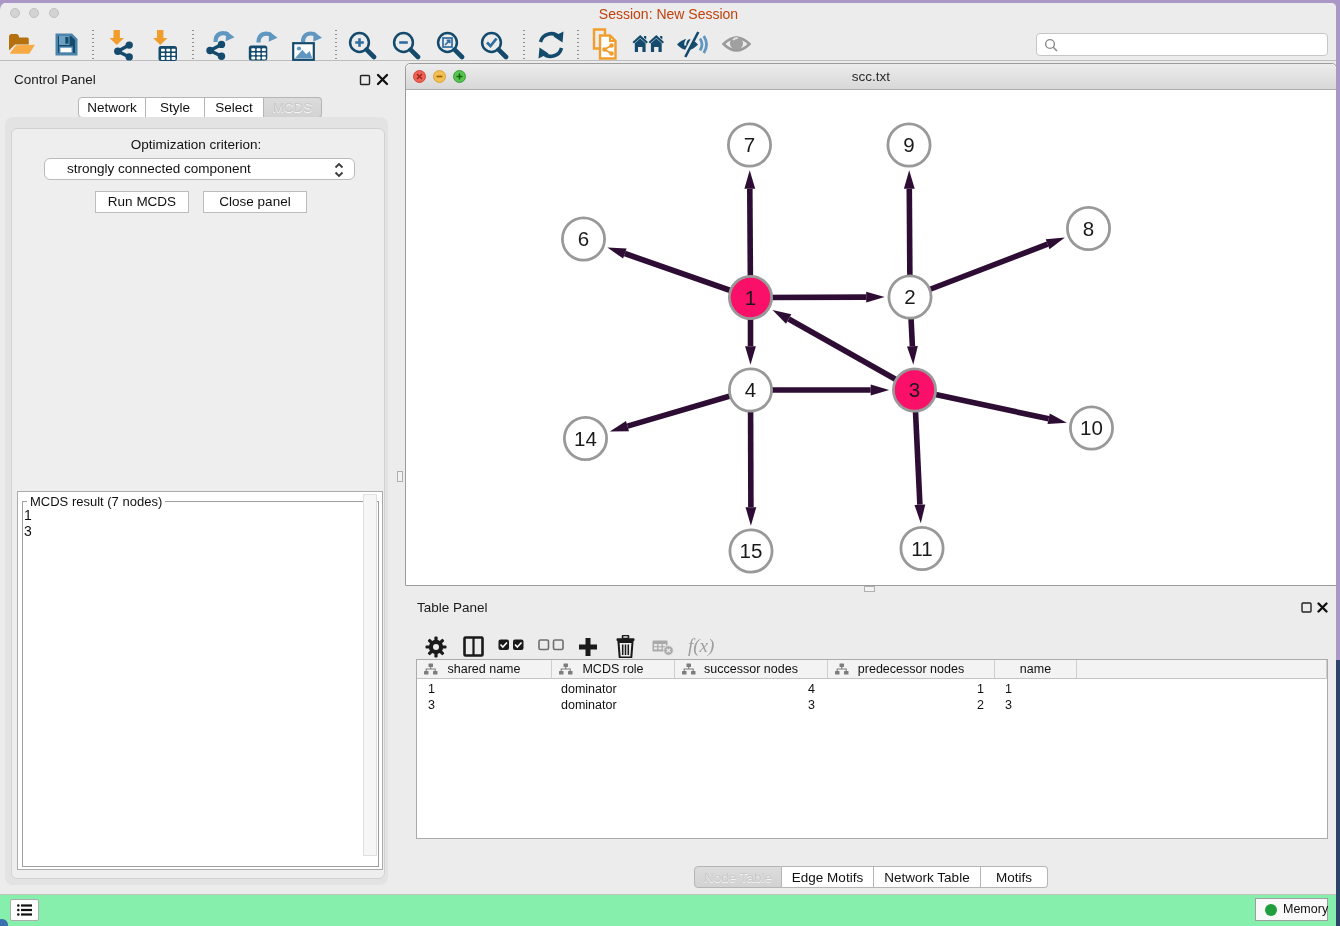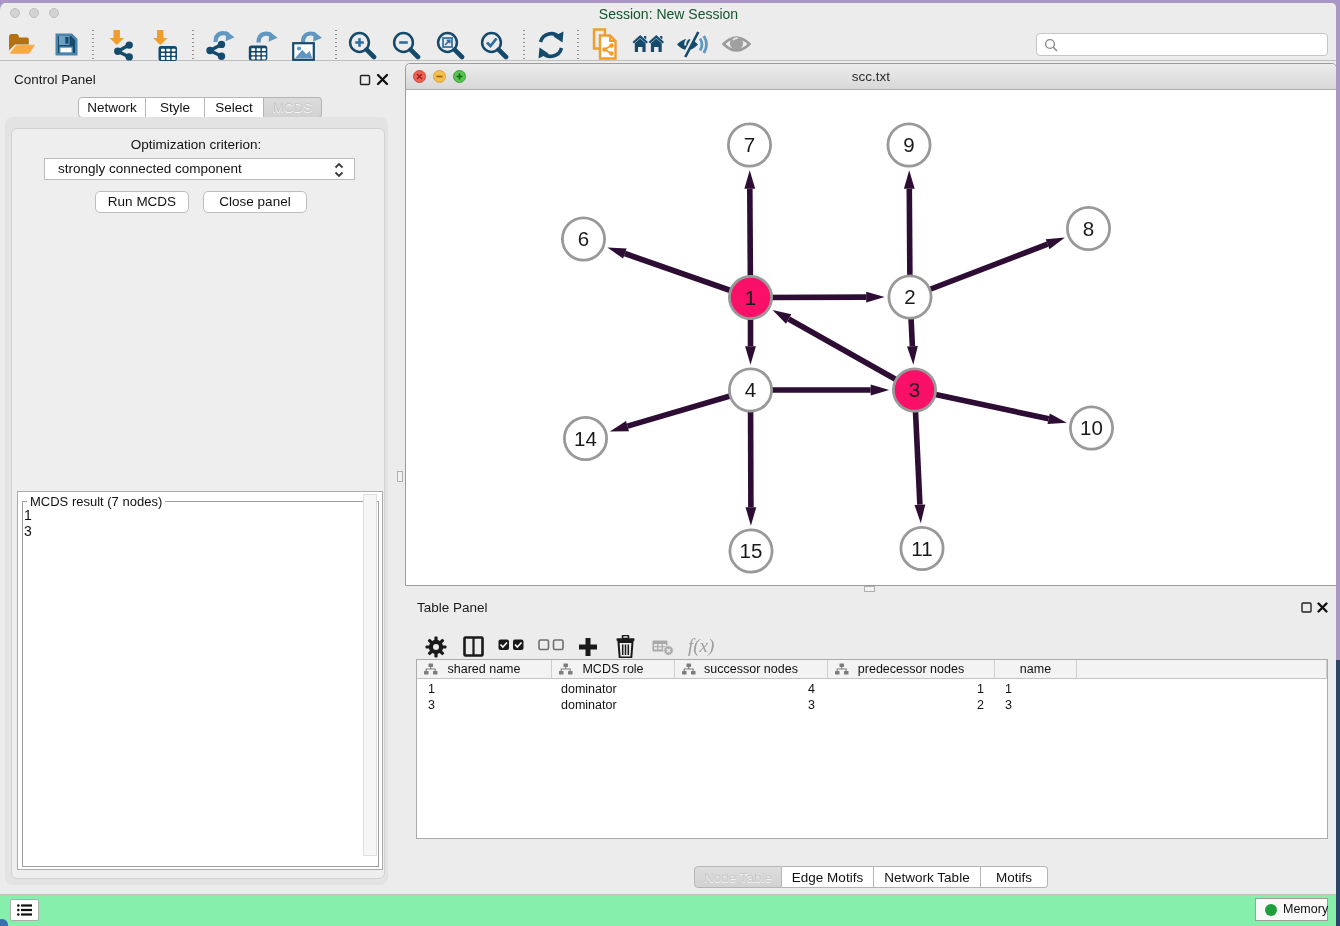--- a/index.html
+++ b/index.html
@@ -3,39 +3,39 @@
 *{margin:0;padding:0;box-sizing:border-box}
 html,body{width:1340px;height:926px;overflow:hidden}
 body{font-family:"Liberation Sans",sans-serif;background:#ab97c5;position:relative}
 .abs{position:absolute}
 #win{position:absolute;left:0;top:2px;width:1337px;height:924px;background:#ececec;border-radius:8px 8px 0 0}
 #rightstrip{position:absolute;right:0;top:0;width:4px;height:660px;background:#ab97c5}
 #rightstrip2{position:absolute;right:0;top:660px;width:4px;height:266px;background:#2c4468}
 
 #titlebar{position:absolute;left:0;top:0;width:1337px;height:25px}
 .tl{position:absolute;width:10px;height:10px;border-radius:50%;background:#d3d3d3;border:1px solid #c0c0c0;top:6px}
-#title{position:absolute;top:4px;left:0;width:100%;text-align:center;font-size:14px;color:#14532d}
+#title{position:absolute;top:4px;left:0;width:100%;text-align:center;font-size:14px;color:#c2410c}
 
 #toolbar{position:absolute;left:0;top:25px;width:1337px;height:34px;border-bottom:1px solid #bdbdbd}
 .sep{position:absolute;top:3px;height:29px;width:2px;background:repeating-linear-gradient(to bottom,#8f8f8f 0,#8f8f8f 1.5px,transparent 1.5px,transparent 4px)}
 .ticon{position:absolute;top:30px}
 #search{position:absolute;left:1036px;top:33px;width:292px;height:23px;background:#fff;border:1px solid #c6c6c6;border-radius:4px}
 
 #cpanel{position:absolute;left:0;top:60px;width:392px;height:832px;background:#ececec}
 #cphead{position:absolute;left:14px;top:10px;font-size:13.5px;color:#1a1a1a}
 .tabs{position:absolute;display:flex;font-size:13.5px}
 .tab{height:21px;line-height:20px;text-align:center;background:#fff;border:1px solid #b5b5b5;border-left:none;color:#111}
 .tab.first{border-left:1px solid #b5b5b5;border-radius:4px 0 0 4px}
 .tab.last{border-radius:0 4px 4px 0}
 .tab.sel{background:linear-gradient(#dcdcdc,#d2d2d2);color:#c9c9c9;text-shadow:0 1px 0 #f5f5f5}
 #tabpage{position:absolute;left:5px;top:55px;width:383px;height:768px;background:#e3e3e3;border-radius:8px}
 #tabinner{position:absolute;left:11px;top:66px;width:374px;height:751px;background:#eeeeee;border:1px solid #d2d2d2;border-radius:6px}
 #optlabel{position:absolute;left:0;top:75px;width:392px;text-align:center;font-size:13.5px;color:#111}
-#selbox{position:absolute;left:44px;top:96px;width:311px;height:22px;background:#fff;border:1px solid #bbb;border-radius:0;font-size:13.5px;color:#111;line-height:20px;padding-left:13px}
-.btn{position:absolute;top:129px;height:22px;background:#fff;border:1px solid #bdbdbd;border-radius:5px;font-size:13.5px;color:#111;text-align:center;line-height:20px}
+#selbox{position:absolute;left:44px;top:96px;width:311px;height:22px;background:#fff;border:1px solid #bbb;border-radius:6px;font-size:13.5px;color:#111;line-height:20px;padding-left:22px}
+.btn{position:absolute;top:129px;height:22px;background:#fff;border:1px solid #bdbdbd;border-radius:0;font-size:13.5px;color:#111;text-align:center;line-height:20px}
 #mcdsbox{position:absolute;left:17px;top:429px;width:366px;height:379px;background:#fff;border:1px solid #ababab}
 #fieldset{position:absolute;left:4px;top:9px;width:357px;height:366px;border:1px solid #9e9e9e}
 #legend{position:absolute;left:4px;top:-8px;background:#fff;padding:0 3px;font-size:13px;color:#111}
 #sbtrack{position:absolute;right:5px;top:2px;width:14px;height:362px;background:#f6f6f6;border:1px solid #e0e0e0}
 
 #statusbar{position:absolute;left:0;top:892px;width:1337px;height:32px;background:#86efac;border-top:1px solid #c2c2c2}
 #listbtn{position:absolute;left:10px;top:4px;width:29px;height:22px;background:#fdfdfd;border:1px solid #adadad;border-radius:2px}
 #membtn{position:absolute;left:1255px;top:3px;width:73px;height:23px;background:#f9f9f9;border:1px solid #9e9e9e;font-size:12.5px;color:#111;line-height:21px;padding-left:27px}
 #memdot{position:absolute;left:12px;top:5px;width:12px;height:12px;border-radius:50%;background:#1f9e3d}
 

